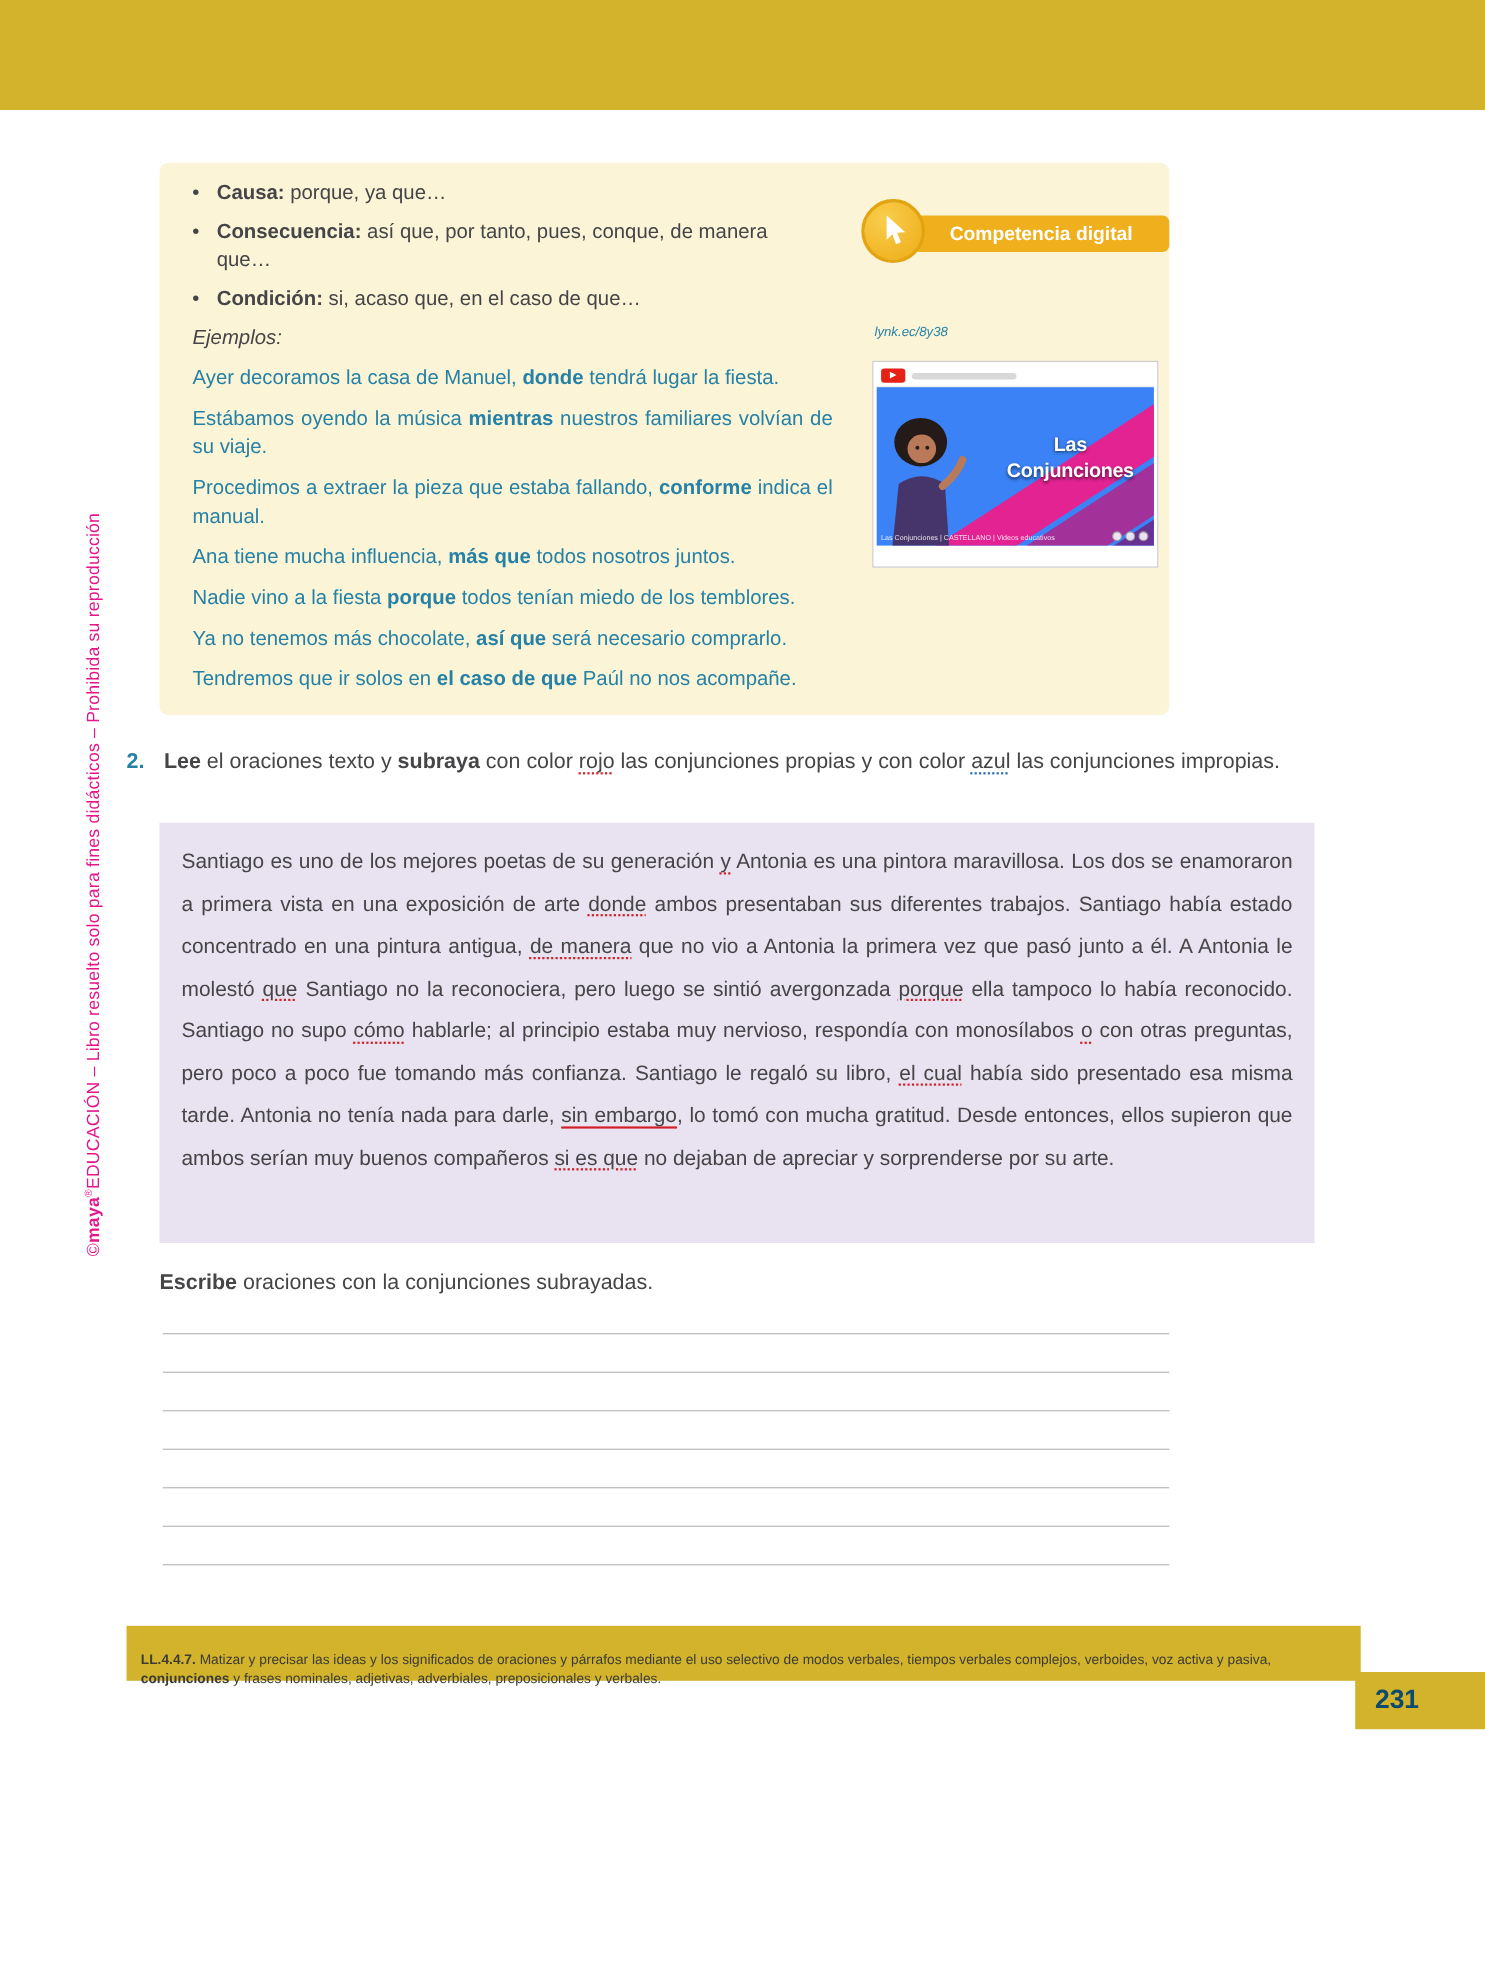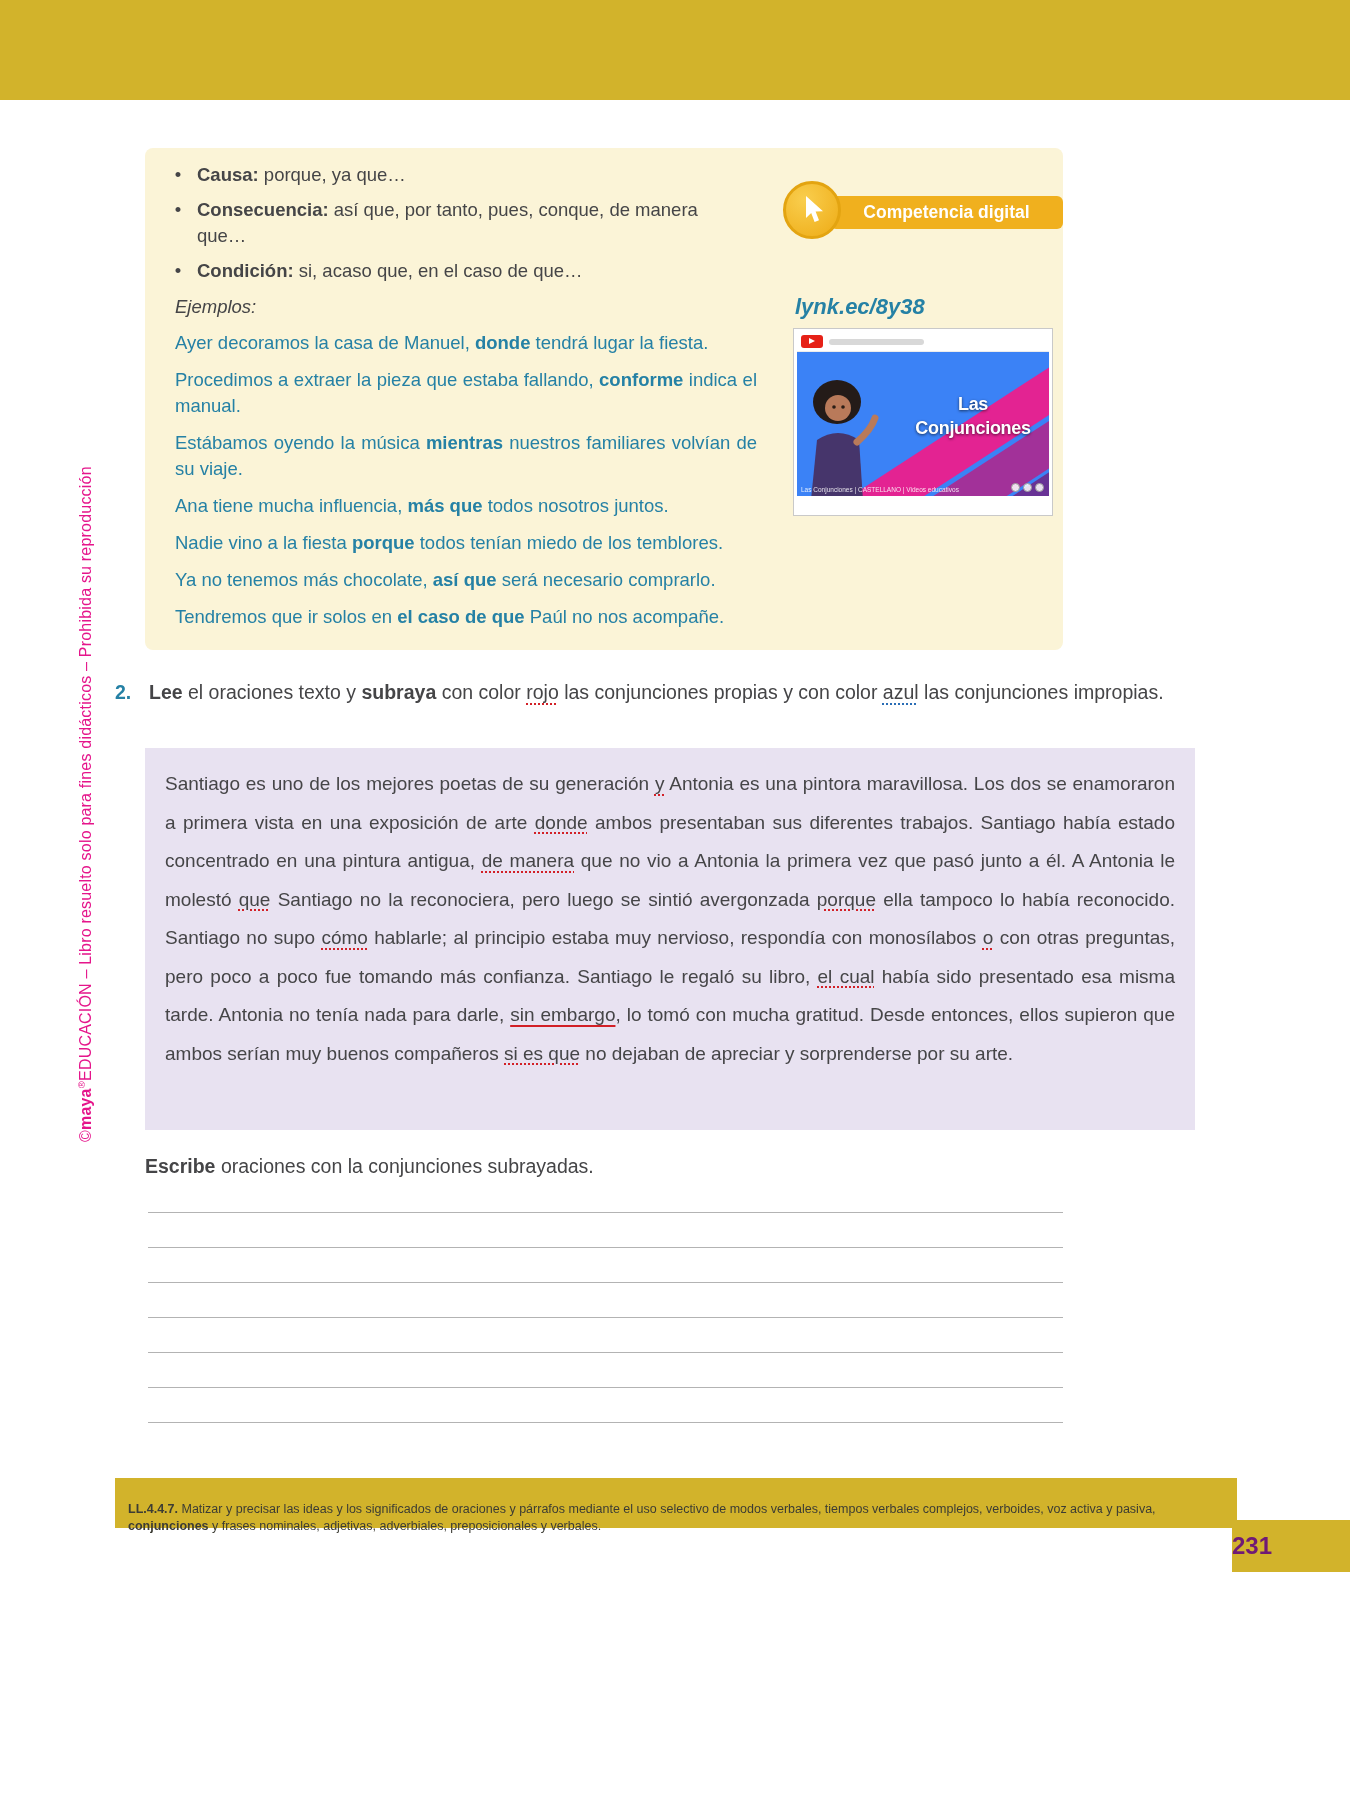--- a/index.html
+++ b/index.html
@@ -31,21 +31,21 @@
   .ejemplos{font-style:italic;margin:12px 0 12px 16px;font-size:18.5px;}
   .example{color:var(--teal);font-size:18.5px;line-height:26px;margin:0 0 11px 16px;width:582px;text-align:justify;}
 
   .digital-panel{position:absolute;left:636px;top:0;width:282px;height:100%;}
   .cursor-badge{position:absolute;left:2px;top:33px;width:58px;height:58px;border-radius:50%;
     background:radial-gradient(circle at 35% 30%, #f9ce4e, #eeab15);border:3px solid #e3a411;z-index:2;
     display:flex;align-items:center;justify-content:center;}
   .digital-pill{position:absolute;left:49px;top:48px;width:233px;height:33px;background:var(--pill);
     border-radius:6px;color:#fff;font-weight:bold;font-size:17.5px;display:flex;align-items:center;justify-content:center;z-index:1;}
   .digital-text{position:absolute;left:14px;top:92px;width:266px;font-size:18px;line-height:25px;}
-  .digital-link{position:absolute;left:14px;top:146px;font-size:22px;font-weight:bold;font-style:italic;
+  .digital-link{position:absolute;left:14px;top:146px;font-size:12px;font-weight:normal;font-style:italic;
     color:var(--teal);text-decoration:none;cursor:pointer;}
 
   .video-card{position:absolute;left:12px;top:180px;width:260px;height:188px;background:#fff;border:1px solid #c9c9c9;padding:3px;cursor:pointer;}
   .video-topbar{height:20px;background:#fff;border-bottom:1px solid #ececec;display:flex;align-items:center;gap:6px;padding:0 4px;}
   .yt-logo{width:22px;height:13px;background:#e62117;border-radius:3px;position:relative;flex:none;}
   .yt-logo::after{content:"";position:absolute;left:8px;top:3.2px;border-left:6px solid #fff;border-top:3.4px solid transparent;border-bottom:3.4px solid transparent;}
   .topbar-line{height:6px;width:95px;background:#d8d8d8;border-radius:3px;}
   .video-body{position:relative;height:144px;background:#3b82f6;overflow:hidden;}
   .stripe{position:absolute;width:480px;height:40px;transform:rotate(-33deg);opacity:.95;}
   .s1{background:#ec1e8c;left:-60px;top:66px;}
@@ -67,21 +67,21 @@
 
   .escribe{position:absolute;left:145px;top:1155px;font-size:19.5px;}
 
   .write-lines{position:absolute;left:148px;top:1178px;width:915px;}
   .write-line{height:35px;border-bottom:1px solid #b3b3b3;}
 
   .skill-band{position:absolute;left:115px;top:1478px;width:1122px;height:50px;background:var(--gold);padding:23px 13px;}
   .skill-band p{font-size:12.5px;line-height:17px;color:#3c3c34;}
 
   .page-num{position:absolute;left:1232px;top:1520px;width:118px;height:52px;background:var(--gold);
-    color:#701a75;font-size:24px;font-weight:bold;display:flex;align-items:center;}
+    color:#0c4a6e;font-size:24px;font-weight:bold;display:flex;align-items:center;padding-left:18px;}
 </style>
 </head>
 <body>
 
 <div class="page">
 
   <div class="top-band"></div>
 
   <div class="sidebar-rotated"><span>©</span><span class="b">maya</span><span class="sup">®</span><span>EDUCACIÓN – Libro resuelto solo para fines didácticos – Prohibida su reproducción</span></div>
 
@@ -96,22 +96,22 @@
           <span class="dot">•</span>
           <span class="btxt"><span class="b">Consecuencia:</span><span> así que, por tanto, pues, conque, de manera que…</span></span>
         </li>
         <li class="bullet">
           <span class="dot">•</span>
           <span class="btxt"><span class="b">Condición:</span><span> si, acaso que, en el caso de que…</span></span>
         </li>
       </ul>
       <div class="ejemplos">Ejemplos:</div>
       <p class="example"><span>Ayer decoramos la casa de Manuel, </span><span class="b">donde</span><span> tendrá lugar la fiesta.</span></p>
+      <p class="example"><span>Estábamos oyendo la música </span><span class="b">mientras</span><span> nuestros familiares volvían de su viaje.</span></p>
       <p class="example"><span>Procedimos a extraer la pieza que estaba fallando, </span><span class="b">conforme</span><span> indica el manual.</span></p>
-      <p class="example"><span>Estábamos oyendo la música </span><span class="b">mientras</span><span> nuestros familiares volvían de su viaje.</span></p>
       <p class="example"><span>Ana tiene mucha influencia, </span><span class="b">más que</span><span> todos nosotros juntos.</span></p>
       <p class="example"><span>Nadie vino a la fiesta </span><span class="b">porque</span><span> todos tenían miedo de los temblores.</span></p>
       <p class="example"><span>Ya no tenemos más chocolate, </span><span class="b">así que</span><span> será necesario comprarlo.</span></p>
       <p class="example"><span>Tendremos que ir solos en </span><span class="b">el caso de que</span><span> Paúl no nos acompañe.</span></p>
     </div>
 
     <div class="digital-panel">
       <div class="cursor-badge">
         <svg width="30" height="34" viewBox="0 0 30 34" aria-hidden="true">
           <path d="M9 3 L9 25 L14.2 20 L17.6 29 L22 27.2 L18.6 18.6 L26 18.2 Z" fill="#ffffff"></path>

